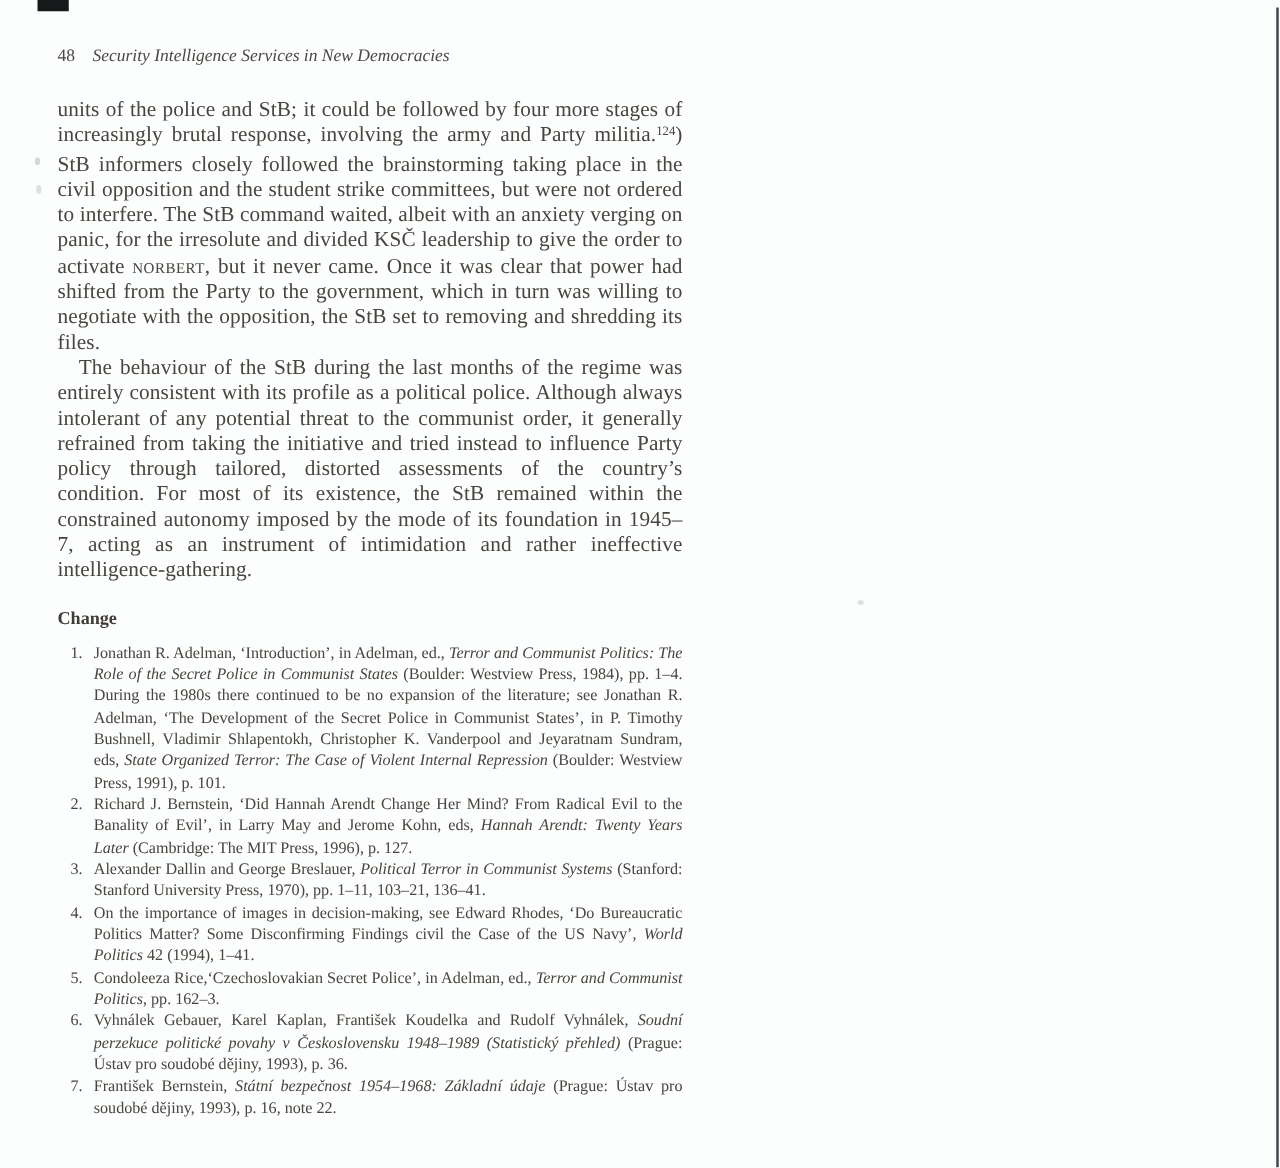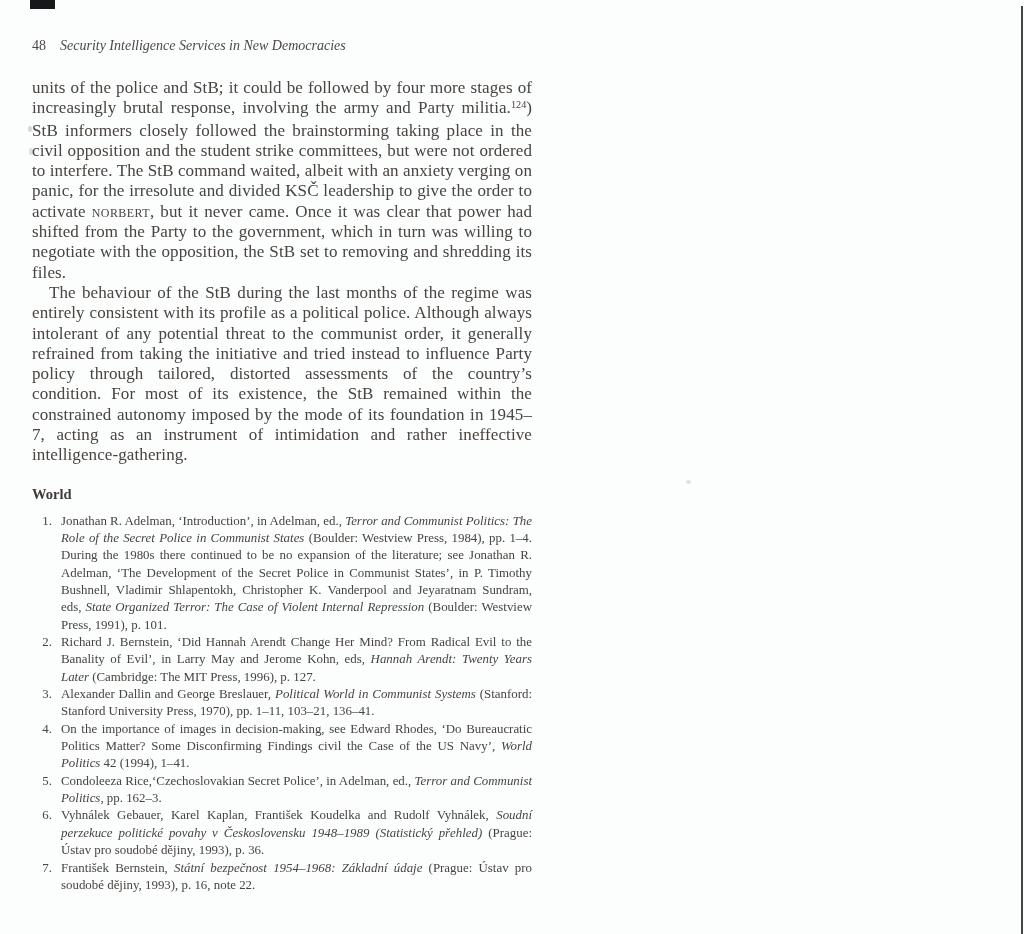--- a/index.html
+++ b/index.html
@@ -60,21 +60,21 @@
     left: 686px;
     top: 480px;
     width: 5px;
     height: 4px;
     background: #dde1e2;
     border-radius: 50%;
   }
   
   .content {
     position: absolute;
-    left: 32px;
+    left: 46px;
     top: 36px;
     width: 500px;
     color: #48443f;
   }
   .page-header {
     font-size: 14px;
     line-height: 20px;
     color: #4c4843;
     white-space: nowrap;
   }
@@ -147,36 +147,36 @@
   <div class="content">
 
     <div class="page-header">
       <span class="page-number">48</span><span class="running-title">Security Intelligence Services in New Democracies</span>
     </div>
 
     <p class="body-paragraph first"><span>units of the police and StB; it could be followed by four more stages of increasingly brutal response, involving the army and Party militia.</span><span class="sup">124</span><span>) StB informers closely followed the brainstorming taking place in the civil opposition and the student strike committees, but were not ordered to interfere. The StB command waited, albeit with an anxiety verging on panic, for the irresolute and divided KSČ leadership to give the order to activate </span><span class="sc">norbert</span><span>, but it never came. Once it was clear that power had shifted from the Party to the government, which in turn was willing to negotiate with the opposition, the StB set to removing and shredding its files.</span></p>
 
     <p class="body-paragraph indented"><span>The behaviour of the StB during the last months of the regime was entirely consistent with its profile as a political police. Although always intolerant of any potential threat to the communist order, it generally refrained from taking the initiative and tried instead to influence Party policy through tailored, distorted assessments of the country’s condition. For most of its existence, the StB remained within the constrained autonomy imposed by the mode of its foundation in 1945–7, acting as an instrument of intimidation and rather ineffective intelligence-gathering.</span></p>
 
-    <h2 class="notes-heading">World</h2>
+    <h2 class="notes-heading">Change</h2>
 
     <div class="notes-list">
   <div class="note-row">
     <span class="note-num">1.</span>
     <span class="note-text"><span>Jonathan R. Adelman, ‘Introduction’, in Adelman, ed., </span><span class="it">Terror and Communist Politics: The Role of the Secret Police in Communist States</span><span> (Boulder: Westview Press, 1984), pp. 1–4. During the 1980s there continued to be no expansion of the literature; see Jonathan R. Adelman, ‘The Development of the Secret Police in Communist States’, in P. Timothy Bushnell, Vladimir Shlapentokh, Christopher K. Vanderpool and Jeyaratnam Sundram, eds, </span><span class="it">State Organized Terror: The Case of Violent Internal Repression</span><span> (Boulder: Westview Press, 1991), p. 101.</span></span>
   </div>
 
   <div class="note-row">
     <span class="note-num">2.</span>
     <span class="note-text"><span>Richard J. Bernstein, ‘Did Hannah Arendt Change Her Mind? From Radical Evil to the Banality of Evil’, in Larry May and Jerome Kohn, eds, </span><span class="it">Hannah Arendt: Twenty Years Later</span><span> (Cambridge: The MIT Press, 1996), p. 127.</span></span>
   </div>
 
   <div class="note-row">
     <span class="note-num">3.</span>
-    <span class="note-text"><span>Alexander Dallin and George Breslauer, </span><span class="it">Political World in Communist Systems</span><span> (Stanford: Stanford University Press, 1970), pp. 1–11, 103–21, 136–41.</span></span>
+    <span class="note-text"><span>Alexander Dallin and George Breslauer, </span><span class="it">Political Terror in Communist Systems</span><span> (Stanford: Stanford University Press, 1970), pp. 1–11, 103–21, 136–41.</span></span>
   </div>
 
   <div class="note-row">
     <span class="note-num">4.</span>
     <span class="note-text"><span>On the importance of images in decision-making, see Edward Rhodes, ‘Do Bureaucratic Politics Matter? Some Disconfirming Findings civil the Case of the US Navy’, </span><span class="it">World Politics</span><span> 42 (1994), 1–41.</span></span>
   </div>
 
   <div class="note-row">
     <span class="note-num">5.</span>
     <span class="note-text"><span>Condoleeza Rice,‘Czechoslovakian Secret Police’, in Adelman, ed., </span><span class="it">Terror and Communist Politics</span><span>, pp. 162–3.</span></span>

